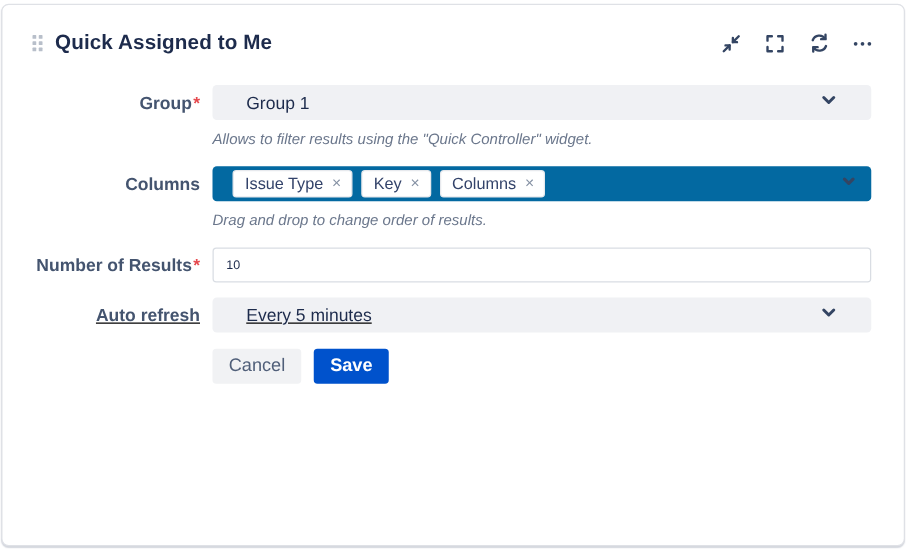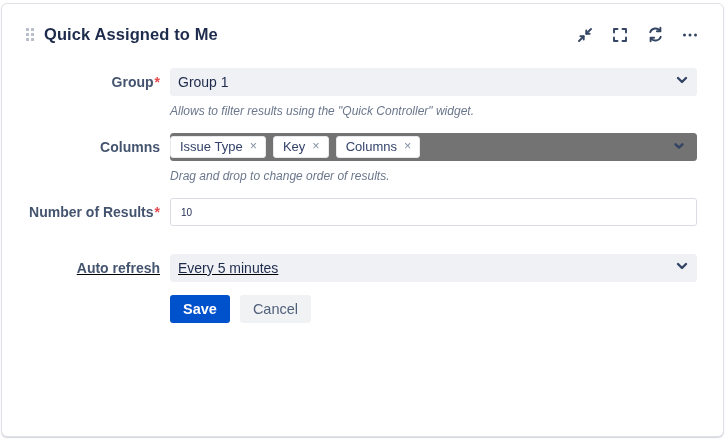--- a/index.html
+++ b/index.html
@@ -26,48 +26,48 @@
   .form-label {
     width:134px; text-align:right; margin-right:10px; flex:none;
     font-size:14px; font-weight:600; color:#44546F;
   }
   .req { color:#E5484D; font-weight:700; margin-left:1px; }
   .form-field { flex:1; min-width:0; }
 
   .select {
     height:28px; background:#F0F1F4; border-radius:3.5px;
     display:flex; align-items:center; justify-content:space-between;
-    padding:0 8px; cursor:pointer;
+    padding:0 27px; cursor:pointer;
   }
   .select-value { font-size:14px; color:#1D2B4C; }
   .chev { flex:none; color:#344563; }
 
   .text-input {
     width:100%; height:28px; border:1px solid #D9DDE3; border-radius:3px;
     padding:0 10px; font-size:10px; color:#1D2B4C; background:#fff;
     font-family:"Liberation Sans", sans-serif; outline:none;
   }
 
   .chips-field {
-    min-height:27px; background:#737373; border-radius:3.5px;
-    display:flex; align-items:center; gap:7px; padding:3px 12px 3px 0;
+    min-height:27px; background:#0369a1; border-radius:3.5px;
+    display:flex; align-items:center; gap:7px; padding:3px 12px 3px 16px;
     cursor:pointer;
   }
   .chip {
     background:#fff; border:1px solid #E7E9ED; border-radius:3px;
     padding:2px 8px 3px 9px; display:inline-flex; align-items:center;
     font-size:13px; color:#33436A; white-space:nowrap; cursor:grab;
   }
   .chip-x { color:#8490A3; margin-left:7px; font-size:12.5px; cursor:pointer; line-height:1; }
   .chips-spacer { flex:1; }
   .chips-field .chev svg { width:12px; height:12px; }
 
   .helper-row { display:flex; margin-top:8px; margin-bottom:15px; }
   .helper-text { font-size:12px; color:#6B778C;font-style:italic; }
-  .mb16 { margin-bottom:28px; }
+  .mb16 { margin-bottom:12px; }
   .mb13 { margin-bottom:13px;text-decoration:underline; }
 
   .btn-row { display:flex; align-items:center; gap:10px; }
   .btn {
     height:28px; padding:0 13px; border:none; border-radius:3px;
     font-size:14.5px; cursor:pointer; font-family:"Liberation Sans", sans-serif;
   }
   .btn-primary { background:#0052CC; color:#fff; font-weight:700; }
   .btn-subtle { background:#F1F2F4; color:#505F79; font-weight:400; }
 </style>
@@ -192,19 +192,19 @@
                 <path d="M3 5 L7 9 L11 5"></path>
               </svg>
           </span>
         </div>
       </div>
     </div>
 
     <div class="form-row">
       <div class="form-label"></div>
       <div class="form-field btn-row">
+        <button class="btn btn-subtle">Cancel</button>
         <button class="btn btn-primary">Save</button>
-        <button class="btn btn-subtle">Cancel</button>
       </div>
     </div>
 
   </div>
 </div>
 
 </body></html>

